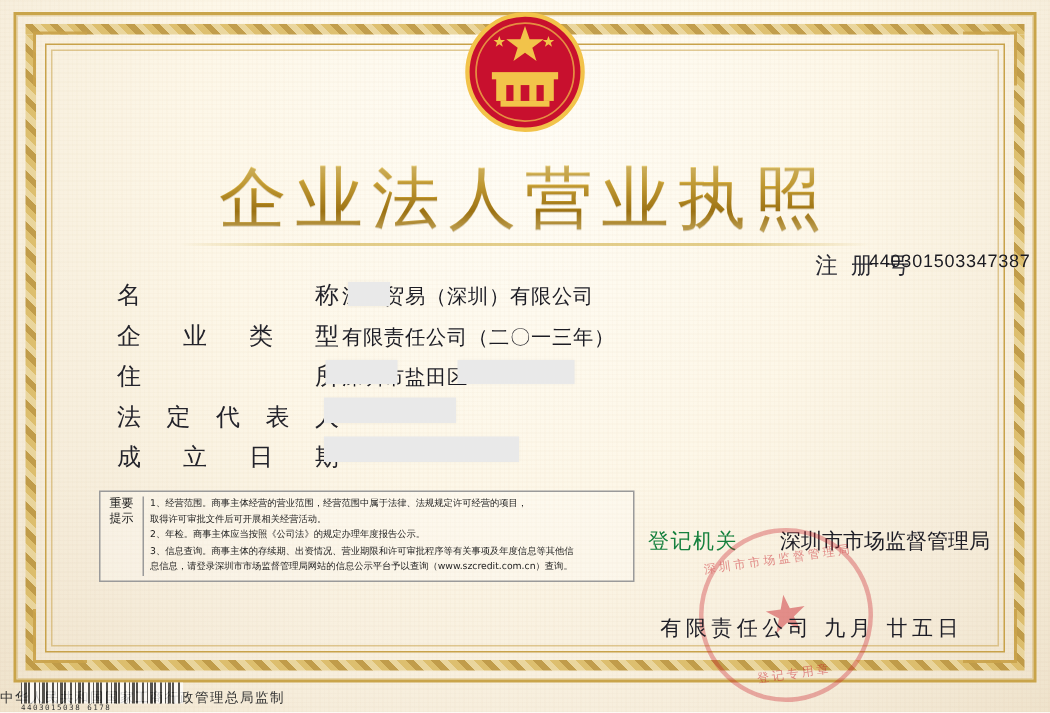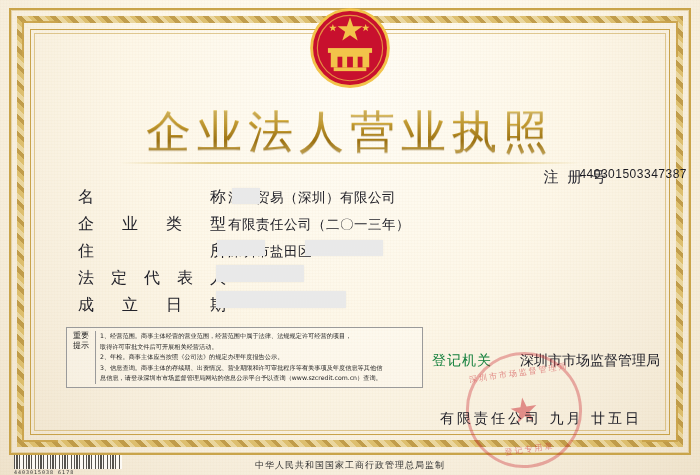--- a/index.html
+++ b/index.html
@@ -280,21 +280,21 @@
     color: #1d1d26;
     letter-spacing: 3px;
     font-family: "DejaVu Sans", sans-serif;
   }
 
   
   .footer {
     position: absolute;
     left: 0; right: 0;
     bottom: 3px;
-    text-align: center;
+    text-align: left;
     font-size: 9px;
     color: #333;
     letter-spacing: 1px;
     font-family: Liberation Sans, sans-serif;
   }
   .barcode {
     position: absolute;
     left: 14px;
     bottom: 6px;
     width: 108px;

